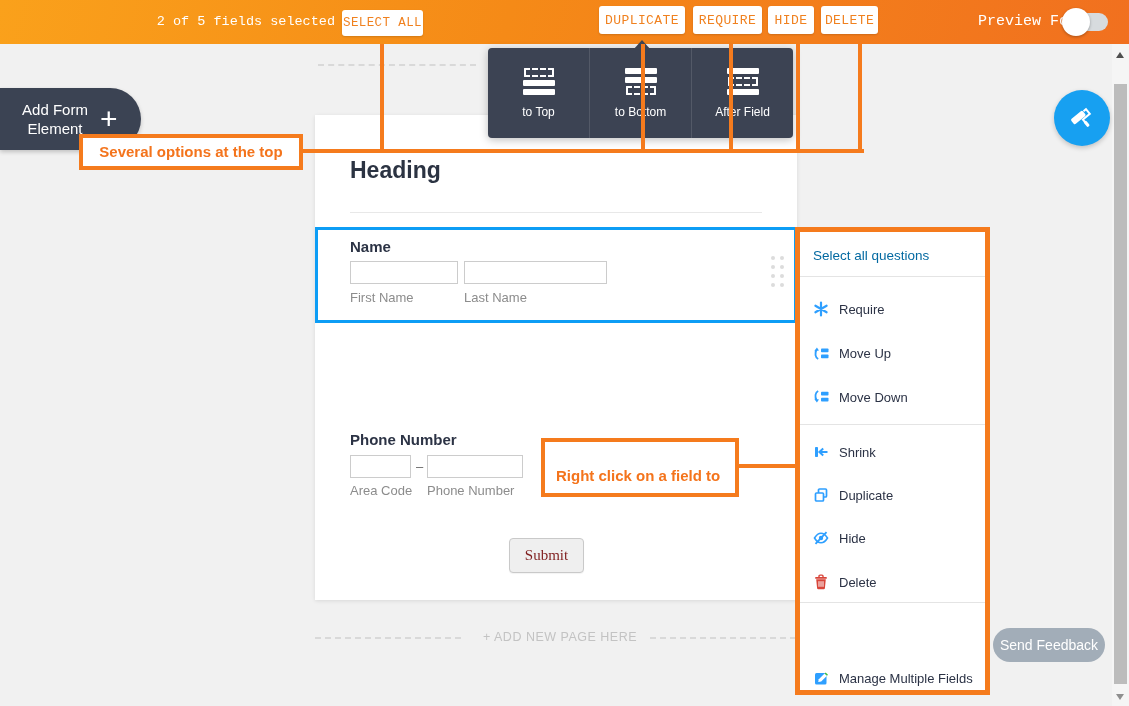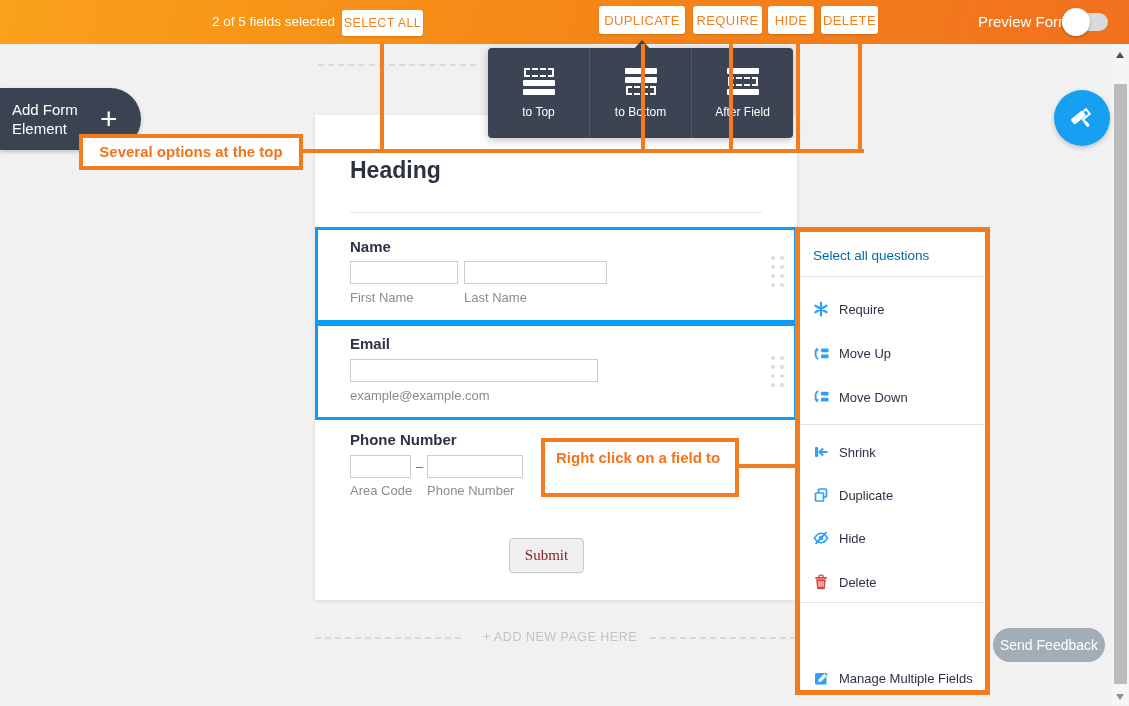--- a/index.html
+++ b/index.html
@@ -1,21 +1,21 @@
 <!DOCTYPE html>
 <html><head>
 <meta charset="utf-8">
 <style>
   * { margin:0; padding:0; box-sizing:border-box; }
   body { font-family:"Liberation Sans", sans-serif; background:#e0e0e0; }
   #app { position:relative; width:1129px; height:706px; overflow:hidden; background:#f1f1f1; }
 
   
   .topbar { position:absolute; left:0; top:0; width:1129px; height:44px;
-    background:linear-gradient(105deg,#faa11b 0%,#f58a17 45%,#f1701f 100%); z-index:20; }
+    background:linear-gradient(105deg,#faa11b 0%,#f58a17 45%,#f1701f 100%); z-index:20;font-family:Liberation Mono, monospace; }
   .sel-status { position:absolute; right:794px; top:0; height:44px; line-height:44px;
     color:#fff; font-size:13.5px; }
   .white-btn { position:absolute; background:#fff; border:none; border-radius:3px;
     color:#f0811f; font-family:inherit; font-size:12.5px; letter-spacing:.4px;
     box-shadow:0 1px 2px rgba(0,0,0,.15); cursor:pointer; }
   .btn-selectall { left:342px; top:10px; width:81px; height:26px; }
   .btn-duplicate { left:599px; top:6px;  width:86px; height:28px; font-size:13px; }
   .btn-require   { left:693px; top:6px;  width:69px; height:28px; font-size:13px; }
   .btn-hide      { left:768px; top:6px;  width:46px; height:28px; font-size:13px; }
   .btn-delete    { left:821px; top:6px;  width:57px; height:28px; font-size:13px; }
@@ -24,21 +24,21 @@
   .toggle { position:absolute; left:1065px; top:13px; width:43px; height:18px;
     background:#d7dbde; border-radius:10px; cursor:pointer; }
   .toggle .knob { position:absolute; left:-3px; top:-5px; width:28px; height:28px;
     background:#fff; border-radius:50%; box-shadow:0 1px 3px rgba(0,0,0,.3); }
 
   
   .add-element { position:absolute; left:0; top:88px; width:141px; height:62px;
     background:#3b4353; border-radius:0 31px 31px 0; z-index:15; display:flex;
     align-items:center; cursor:pointer; box-shadow:0 2px 4px rgba(0,0,0,.2); }
   .add-element .lbl { width:86px; margin-left:12px; color:#fff; font-size:15px;
-    line-height:19px; text-align:left; }
+    line-height:19px; text-align:center; }
   .add-element .plus { color:#fff; font-size:30px; font-weight:300; margin-left:2px;
     line-height:30px; }
 
   
   .dash { position:absolute; border-top:2px dashed #d9d9d9; height:0; }
   .add-page { position:absolute; left:480px; top:630px; width:160px; text-align:center;
     color:#c3c3c3; font-size:12.5px; letter-spacing:.5px; cursor:pointer; }
 
   
   .form-card { position:absolute; left:315px; top:115px; width:482px; height:485px;
@@ -103,21 +103,21 @@
 
   
   .feedback { position:absolute; left:993px; top:628px; width:112px; height:34px;
     background:#a2adb8; border:none; border-radius:17px; color:#fff; font-family:inherit;
     font-size:14px; z-index:45; cursor:pointer; }
   .ann-line { position:absolute; background:#f57b1d; z-index:50; }
   .ann-box { position:absolute; background:#fff; border:4px solid #f57b1d; z-index:51;
     color:#f4741c; font-weight:bold; font-size:15px; }
   .ann-box-top { left:79px; top:134px; width:224px; height:36px; line-height:28px;
     text-align:center; }
-  .ann-box-ctx { left:541px; top:438px; width:198px; height:59px; padding:5px 0 0 11px;
+  .ann-box-ctx { left:541px; top:438px; width:198px; height:59px; padding:23px 0 0 11px;
     line-height:21px; }
 </style>
 </head>
 <body>
 
 <div id="app">
 
   <div class="topbar">
     <span class="sel-status">2 of 5 fields selected</span>
     <button class="white-btn btn-selectall">SELECT ALL</button>
@@ -156,35 +156,20 @@
           <i></i>
           <i></i>
           <i></i>
           <i></i>
           <i></i>
           <i></i>
           <i></i>
       </div>
     </div>
 
-    <div class="field-block field-selected" style="top:208px; height:97px;">
-      <span class="f-label" style="left:32px; top:9px;">Email</span>
-      <input class="f-input" style="left: 32px; top: 33px; width: 248px;">
-      <span class="f-sub" style="left:32px; top:62px;">example@example.com</span>
-      <div class="dots" style="left:453px; top:30px;">
-        <i></i>
-          <i></i>
-          <i></i>
-          <i></i>
-          <i></i>
-          <i></i>
-          <i></i>
-          <i></i>
-      </div>
-    </div>
 
     <div class="field-block" style="top:305px; height:100px;">
       <span class="f-label" style="left:35px; top:11px;">Phone Number</span>
       <input class="f-input" style="left: 35px; top: 35px; width: 61px;">
       <span class="f-sub" style="left:101px; top:39px; color:#666;">–</span>
       <input class="f-input" style="left: 112px; top: 35px; width: 96px;">
       <span class="f-sub" style="left:35px; top:63px;">Area Code</span>
       <span class="f-sub" style="left:112px; top:63px;">Phone Number</span>
     </div>
 

